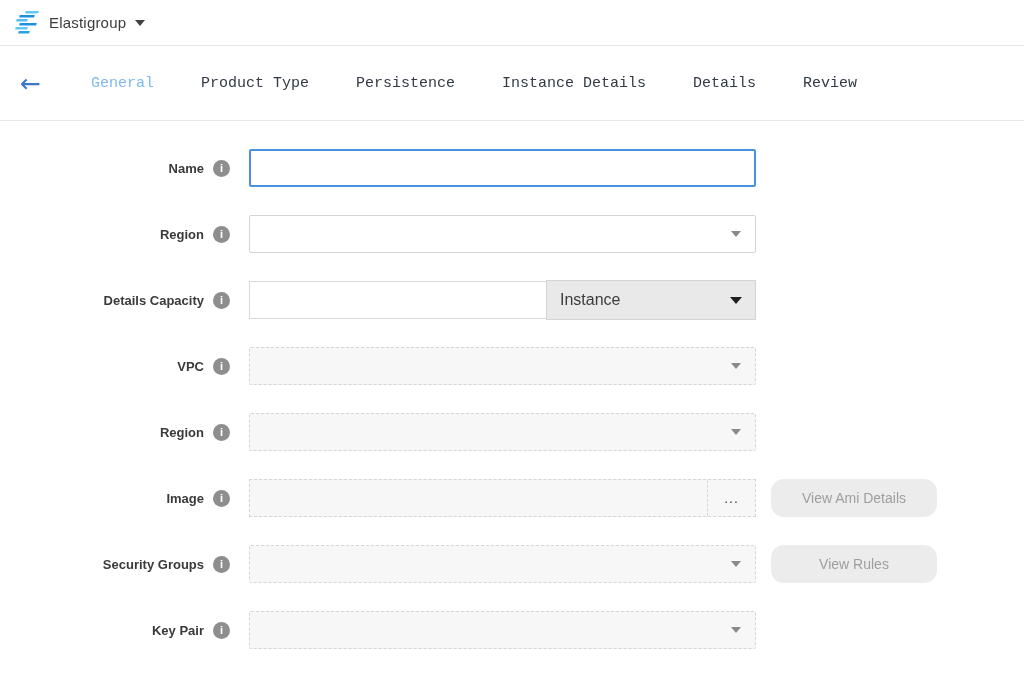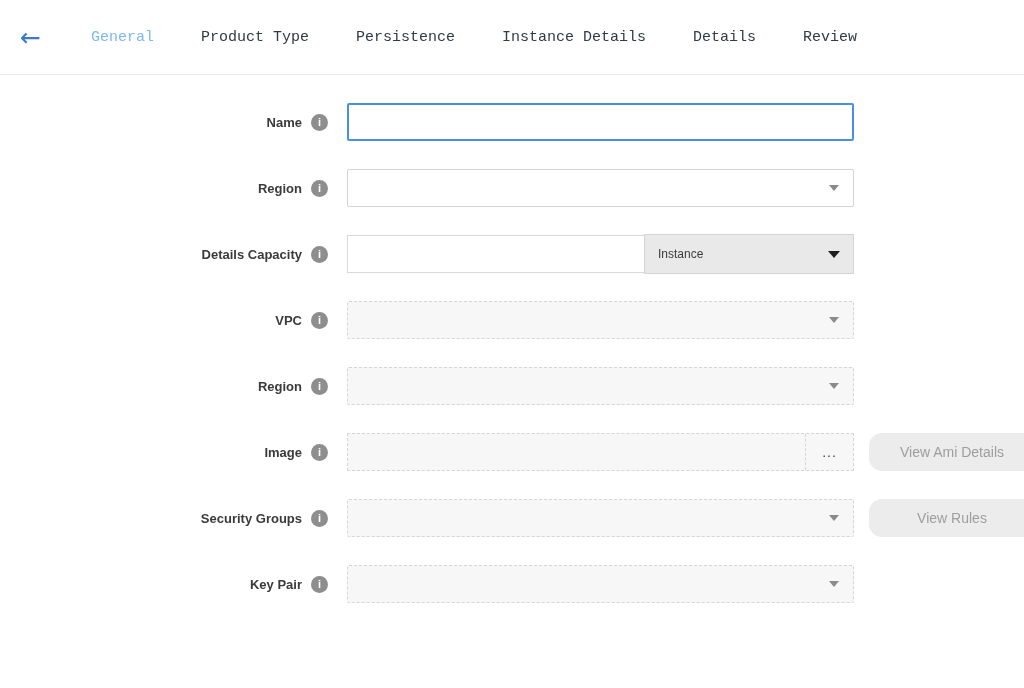--- a/index.html
+++ b/index.html
@@ -64,21 +64,21 @@
 
   
   .form { padding-top: 28px; }
   .form-row {
     display: flex;
     align-items: center;
     margin-bottom: 28px;
     height: 38px;
   }
   .label-wrap {
-    width: 328px;
+    width: 230px;
     display: flex;
     align-items: center;
     justify-content: flex-end;
     gap: 9px;
     flex-shrink: 0;
   }
   .field-label {
     font-size: 13px;
     font-weight: bold;
     color: #3a3a3a;
@@ -144,21 +144,21 @@
   }
   .unit-select {
     width: 210px; height: 40px;
     background: #e9e9e9;
     border: 1px solid #d4d4d4;
     display: flex;
     align-items: center;
     padding: 0 13px;
     cursor: pointer;
   }
-  .unit-select .unit-label { font-size: 12px; color: #3c3c3c; flex: 1; }
+  .unit-select .unit-label { font-size: 16px; color: #3c3c3c; flex: 1; }
   .unit-select .caret {
     border-left: 6px solid transparent;
     border-right: 6px solid transparent;
     border-top: 7px solid #1f1f1f;
   }
 
   .input-browse {
     width: 507px; height: 38px;
     display: flex;
     align-items: stretch;
@@ -186,20 +186,36 @@
     font-size: 14px;
     font-family: "Liberation Sans", sans-serif;
     cursor: pointer;
   }
 </style>
 </head>
 <body>
 
 <div class="page">
 
+  <div class="topbar">
+    <span class="logo">
+      <svg width="27" height="26" viewBox="0 0 27 26" xmlns="http://www.w3.org/2000/svg">
+        <g transform="skewX(-14) translate(6,0)">
+          <rect x="7" y="1" width="13" height="2.6" fill="#63c9f2"></rect>
+          <rect x="2" y="5" width="15" height="2.6" fill="#1f8fe0"></rect>
+          <rect x="0" y="9" width="11" height="2.6" fill="#55bdf0"></rect>
+          <rect x="4" y="13" width="17" height="2.6" fill="#1f8fe0"></rect>
+          <rect x="1" y="17" width="12" height="2.6" fill="#63c9f2"></rect>
+          <rect x="5" y="21" width="11" height="2.6" fill="#2aa0e5"></rect>
+        </g>
+      </svg>
+    </span>
+    <span class="app-name">Elastigroup</span>
+    <span class="caret"></span>
+  </div>
 
   <div class="tabbar">
     <span class="back-arrow">←</span>
     <div class="tabs">
       <span class="tab active">General</span>
       <span class="tab">Product Type</span>
       <span class="tab">Persistence</span>
       <span class="tab">Instance Details</span>
       <span class="tab">Details</span>
       <span class="tab">Review</span>

